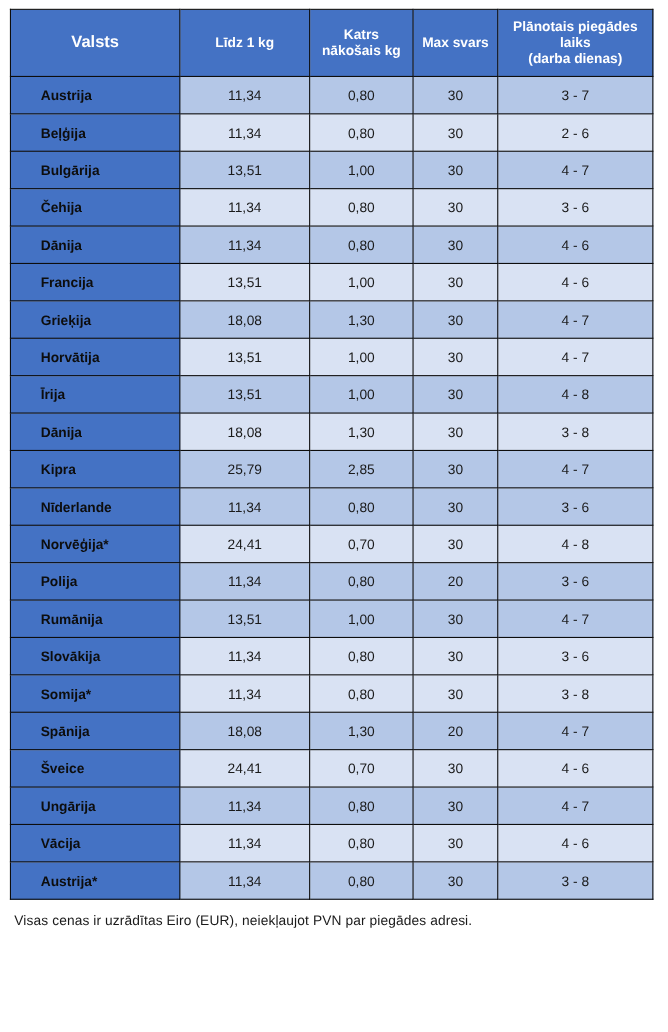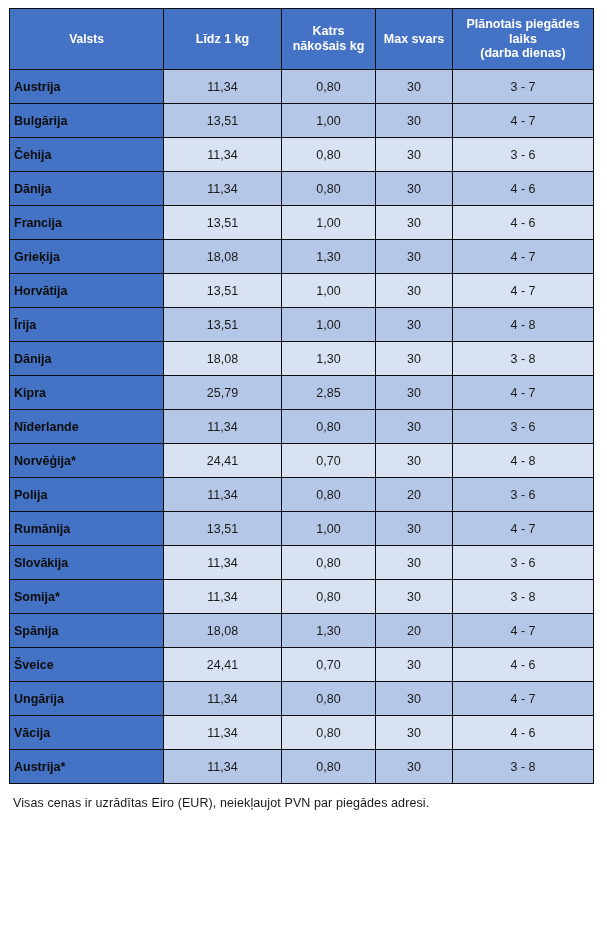--- a/index.html
+++ b/index.html
@@ -38,38 +38,38 @@
     color: #ffffff;
     font-weight: bold;
     font-size: 12.5px;
     line-height: 1.18;
     text-align: center;
     vertical-align: middle;
     border: 1px solid #0d0d0d;
     height: 56px;
     padding: 2px 3px;
   }
-  thead th.th-country { font-size: 12px; }
+  thead th.th-country { font-size: 15px; }
 
   tbody td {
     border: 1px solid #0d0d0d;
     height: 33px;
     font-size: 12.5px;
     color: #1a1a1a;
     text-align: center;
     vertical-align: middle;
     padding: 0 3px;
     white-space: nowrap;
   }
   tbody td.country-cell {
     background: #4472C4;
     color: #0d0d0d;
     font-weight: bold;
     text-align: left;
-    padding-left: 4px;
+    padding-left: 27px;
     font-size: 12.5px;
   }
   tbody tr.row-dark td.data-cell { background: #B4C7E7; }
   tbody tr.row-light td.data-cell { background: #D9E2F3; }
 
   .footnote {
     margin: 11px 0 0 4px;
     font-size: 12.5px;
     color: #1a1a1a;
     letter-spacing: 0.1px;
@@ -99,20 +99,27 @@
       </tr>
     </thead>
     <tbody>
         <tr class="row-dark">
           <td class="country-cell">Austrija</td>
           <td class="data-cell">11,34</td>
           <td class="data-cell">0,80</td>
           <td class="data-cell">30</td>
           <td class="data-cell">3 - 7</td>
         </tr>
+        <tr class="row-light">
+          <td class="country-cell">Beļģija</td>
+          <td class="data-cell">11,34</td>
+          <td class="data-cell">0,80</td>
+          <td class="data-cell">30</td>
+          <td class="data-cell">2 - 6</td>
+        </tr>
         <tr class="row-dark">
           <td class="country-cell">Bulgārija</td>
           <td class="data-cell">13,51</td>
           <td class="data-cell">1,00</td>
           <td class="data-cell">30</td>
           <td class="data-cell">4 - 7</td>
         </tr>
         <tr class="row-light">
           <td class="country-cell">Čehija</td>
           <td class="data-cell">11,34</td>

